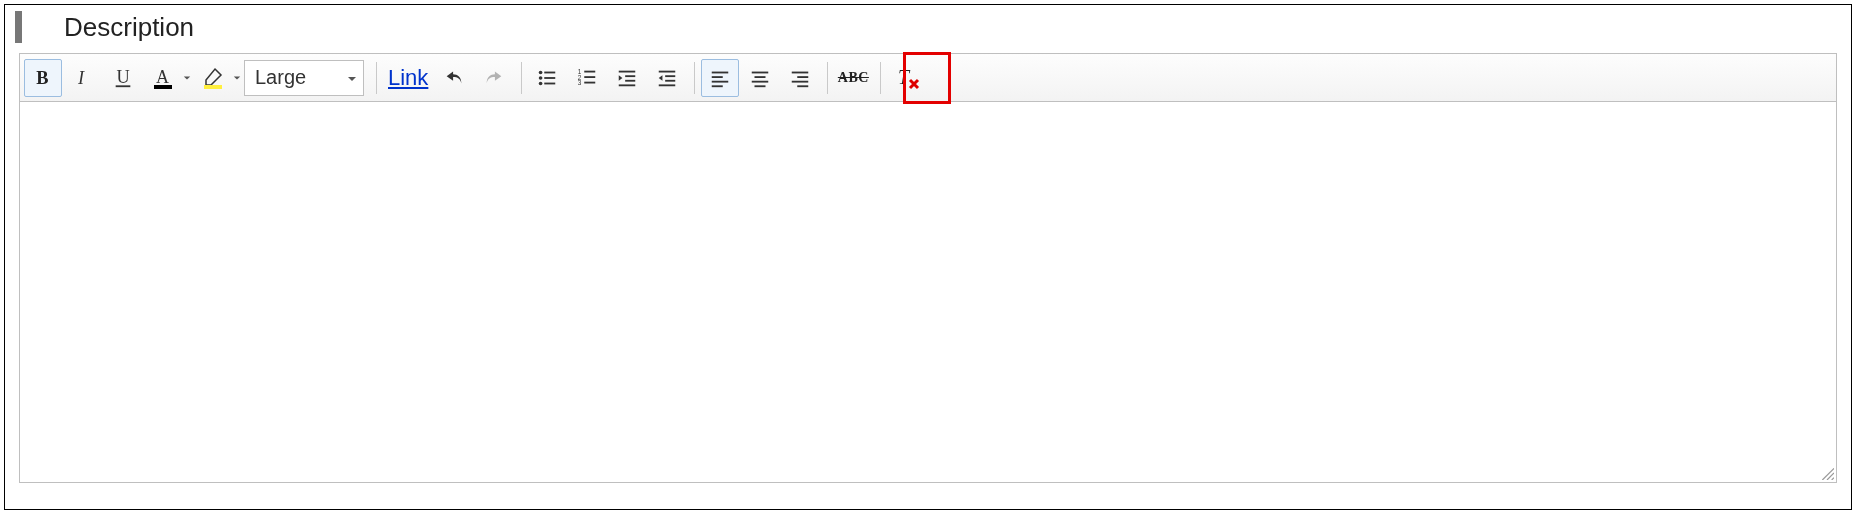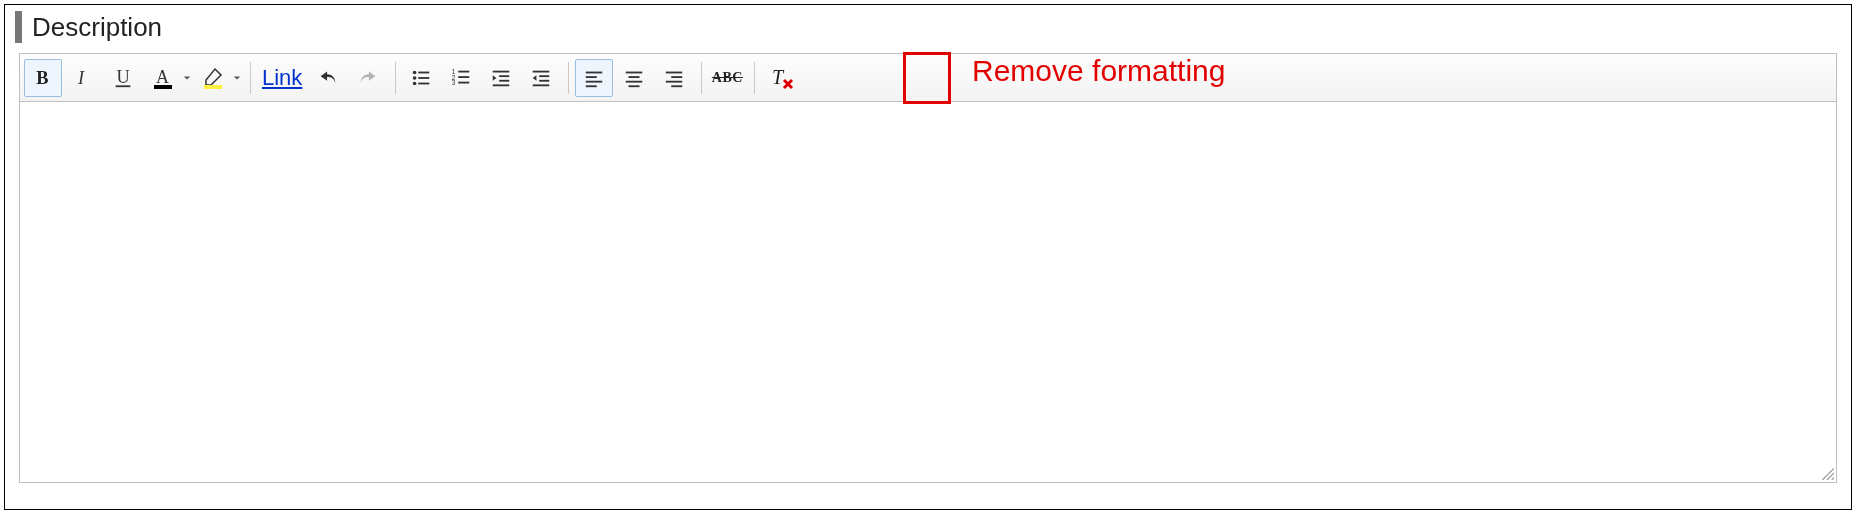--- a/index.html
+++ b/index.html
@@ -12,20 +12,21 @@
   .outer-frame{
     border:1px solid #000;
     width: 1848px;
     height: 506px;
     padding-bottom:8px;
   }
   .field-label-row{
     display:flex;
     align-items:center;
     padding: 6px 10px 10px 10px;
+    gap: 32px;
   }
   .field-marker{
     width:7px;
     height:32px;
     background:#777;
     margin-right:10px;
   }
   .field-label{
     font-size:26px;
     color:#222;
@@ -205,20 +206,28 @@
             <path d="M14 3 L20 9 L10 19 L5 19 L5 14 Z" fill="none" stroke="#333" stroke-width="1.5"></path>
             <rect x="3" y="19" width="18" height="4" fill="#ffef3e"></rect>
           </svg>
         </div>
         <div class="drop-arrow">
           <svg width="8" height="8" viewBox="0 0 10 10">
               <path d="M1 3 L5 7 L9 3 Z" fill="#555"></path>
             </svg>
         </div>
 
+        <div class="size-select">
+          <span>Large</span>
+          <span class="size-caret">
+            <svg width="10" height="10" viewBox="0 0 10 10">
+                <path d="M1 3 L5 7 L9 3 Z" fill="#555"></path>
+              </svg>
+          </span>
+        </div>
 
         <div class="tb-sep"></div>
 
         <div class="tb-btn link-btn" style="width:auto;padding:0 4px;">
           <span>Link</span>
         </div>
 
         <div class="tb-btn">
           <svg width="22" height="22" viewBox="0 0 24 24">
               <path d="M11 5 L4 10 L11 15 L11 11 C16 11 19 13 20 18 C20 11 16 8 11 8 Z" fill="#333"></path>
@@ -314,21 +323,20 @@
 
         <div class="tb-btn" id="rf-btn" style="margin-left:2px;">
           <svg width="24" height="24" viewBox="0 0 24 24">
             <text x="2" y="18" font-family="Times New Roman,serif" font-style="italic" font-size="20" fill="#222">T</text>
             <path d="M14 14 L22 22 M22 14 L14 22" stroke="#d00" stroke-width="3"></path>
           </svg>
         </div>
 
         <div class="highlight-box" style="left:879px; top:-4px; width:48px; height:52px;"></div>
 
-        <div class="annotation" style="left:948px; top:-2px;">Remove formatting</div>
 
       </div>
     </div>
 
     <div class="content-area">
       <svg class="resize-grip" viewBox="0 0 12 12">
         <line x1="2" y1="12" x2="12" y2="2" stroke="#999"></line>
         <line x1="6" y1="12" x2="12" y2="6" stroke="#999"></line>
         <line x1="10" y1="12" x2="12" y2="10" stroke="#999"></line>
       </svg>

